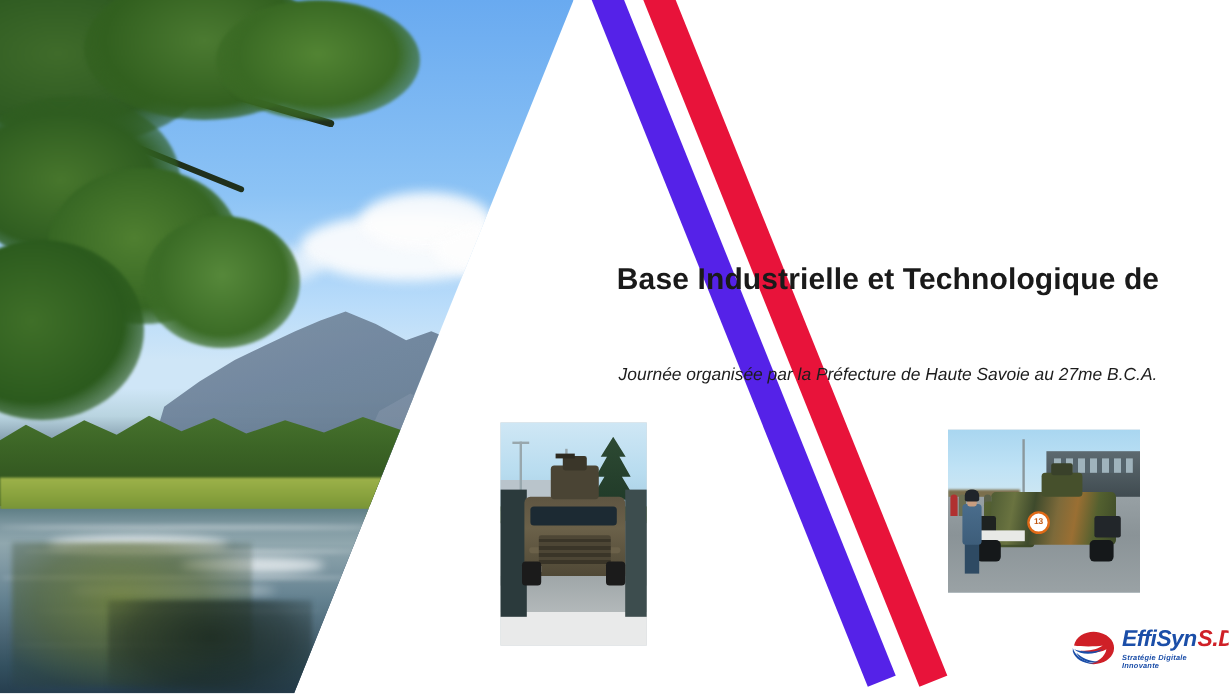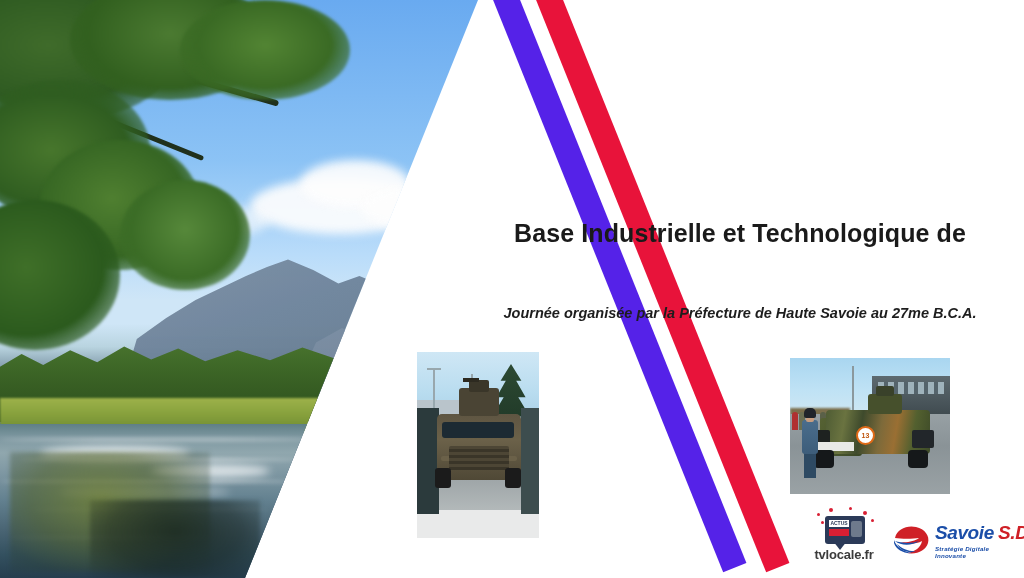--- a/index.html
+++ b/index.html
@@ -75,21 +75,21 @@
   .stripe{position:absolute;top:-40px;height:660px;transform-origin:top left;}
 
   
   .content{position:absolute;left:455px;top:0;width:569px;height:478px;}
   .title{
     position:absolute;left:25px;top:218px;width:520px;text-align:center;
     font-size:25px;font-weight:bold;color:#1a1a1a;line-height:1.22;letter-spacing:.1px;
   }
   .subtitle{
     position:absolute;left:20px;top:303px;width:530px;text-align:center;
-    font-size:14.5px;font-weight:bold;font-style:italic;color:#1d1d1d;line-height:1.45;
+    font-size:14.5px;font-weight:normal;font-style:italic;color:#1d1d1d;line-height:1.45;
   }
 
   
   .photo-veh1{position:absolute;left:417px;top:352px;width:122px;height:186px;overflow:hidden;background:#cfd6d9;}
   .v1-sky{position:absolute;left:0;top:0;width:122px;height:70px;background:linear-gradient(180deg,#cfe7f5 0%,#b8dcef 60%,#a9cfe4 100%);}
   .v1-bldg{position:absolute;left:0;top:48px;width:70px;height:26px;background:#b9c4cb;}
   .v1-conifer{position:absolute;left:68px;top:12px;width:52px;height:64px;background:linear-gradient(180deg,#2d4a33 0%,#1f3827 100%);clip-path:polygon(50% 0,70% 26%,60% 26%,78% 52%,64% 52%,86% 82%,14% 82%,36% 52%,22% 52%,40% 26%,30% 26%);}
   .v1-pole{position:absolute;background:#98a7ad;}
   .v1-grass{position:absolute;left:0;top:70px;width:122px;height:14px;background:#53703a;}
   .v1-ground{position:absolute;left:0;top:82px;width:122px;height:54px;background:linear-gradient(180deg,#8e9699 0%,#7b8487 100%);}
@@ -250,40 +250,26 @@
     <div class="v2-plate"></div>
     <div class="v2-disc">13</div>
     <div class="v2-wheel" style="left:24px;"></div>
     <div class="v2-wheel" style="left:118px;"></div>
     <div class="v2-sold-legs"></div>
     <div class="v2-sold-body"></div>
     <div class="v2-sold-face"></div>
     <div class="v2-sold-head"></div>
   </div>
 
-  <div class="logo-tvlocale">
-    <div class="tvl-dot" style="left:12px;top:6px;width:3px;height:3px;"></div>
-    <div class="tvl-dot" style="left:24px;top:1px;width:4px;height:4px;"></div>
-    <div class="tvl-dot" style="left:44px;top:0px;width:3px;height:3px;"></div>
-    <div class="tvl-dot" style="left:58px;top:4px;width:4px;height:4px;"></div>
-    <div class="tvl-dot" style="left:66px;top:12px;width:3px;height:3px;"></div>
-    <div class="tvl-dot" style="left:16px;top:14px;width:3px;height:3px;"></div>
-    <div class="tvl-bubble"></div>
-    <div class="tvl-tail"></div>
-    <div class="tvl-l1">ACTUS</div>
-    <div class="tvl-l2"></div>
-    <div class="tvl-l3"></div>
-    <div class="tvl-text">tvlocale.fr</div>
-  </div>
 
   <div class="logo-effisyn">
     <svg class="eff-swoosh" viewBox="0 0 38 30">
       <path d="M2 13 C4 4, 14 0, 23 2 C32 4, 37 11, 35 18 C33 25, 24 30, 14 28 C22 27, 28 22, 29 16 C24 19, 14 20, 7 17 C14 18, 22 16, 26 13 C20 14, 8 14, 2 13 Z" fill="#cf2027"></path>
       <path d="M1 15 C3 22, 11 27, 19 28 C12 29, 3 25, 1 18 Z" fill="#1b4ea8"></path>
       <path d="M4 19 C9 24, 17 27, 24 26 C17 29, 7 26, 4 19 Z" fill="#1b4ea8"></path>
       <path d="M2 16 C8 18, 18 19, 26 16 C19 21, 8 21, 2 16 Z" fill="#1b4ea8"></path>
     </svg>
-    <div class="eff-name">Savoie</div>
+    <div class="eff-name">EffiSyn</div>
     <div class="eff-sds">S.D.S</div>
     <div class="eff-tag">Stratégie Digitale Innovante</div>
   </div>
 
 </div>
 
 </body></html>

